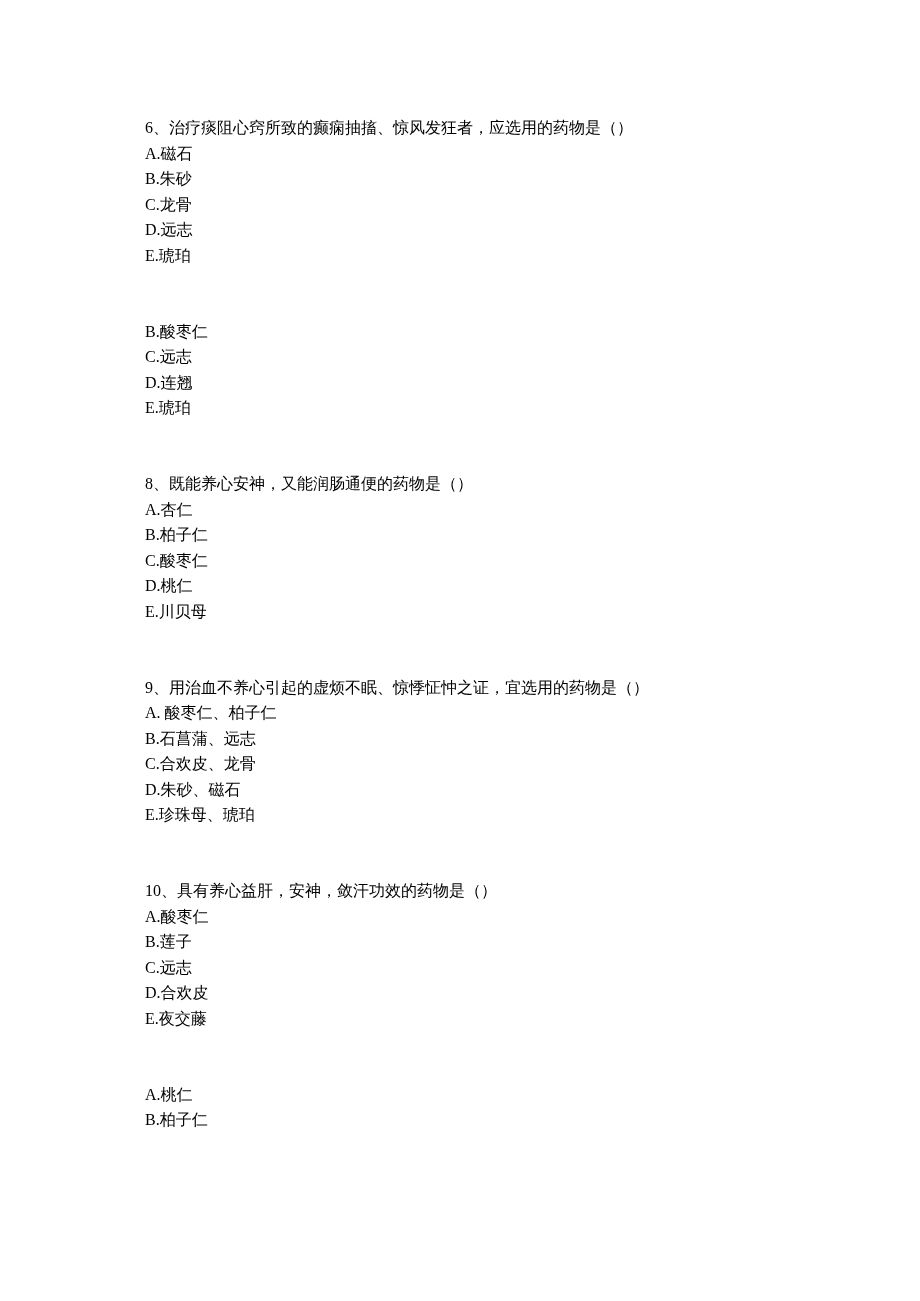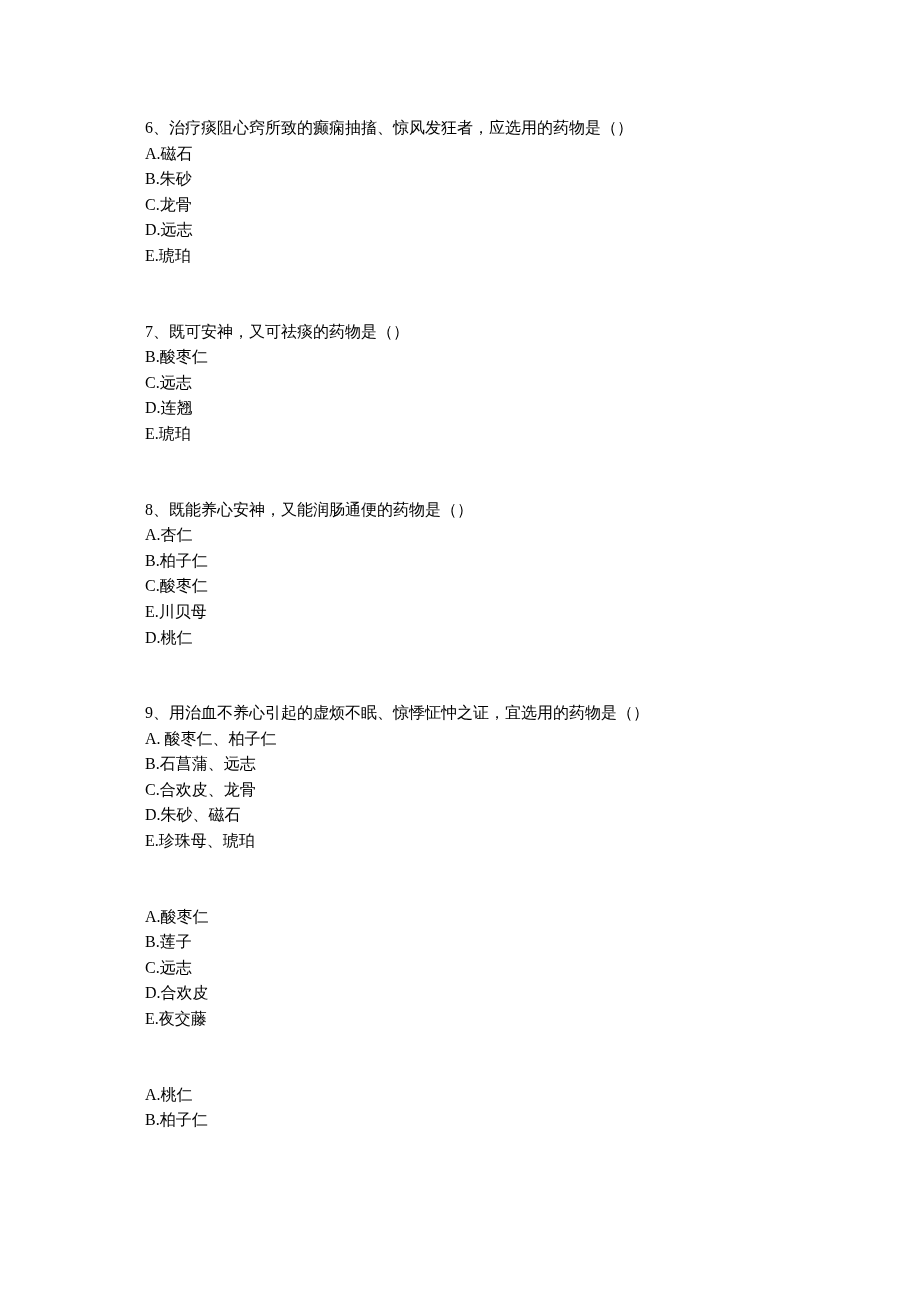--- a/index.html
+++ b/index.html
@@ -20,43 +20,43 @@
 <div id="doc">
     <div class="question-block">
       <div class="q-line"><span>6</span><span>、</span><span>治疗痰阻心窍所致的癫痫抽搐、惊风发狂者，应选用的药物是（）</span></div>
       <div class="opt-line"><span>A</span><span>.</span><span>磁石</span></div>
       <div class="opt-line"><span>B</span><span>.</span><span>朱砂</span></div>
       <div class="opt-line"><span>C</span><span>.</span><span>龙骨</span></div>
       <div class="opt-line"><span>D</span><span>.</span><span>远志</span></div>
       <div class="opt-line"><span>E</span><span>.</span><span>琥珀</span></div>
     </div>
     <div class="question-block">
-      <div class="q-line"><span>7</span><span>、</span><span>既可安神，又可祛痰的药物是（）</span></div>
       <div class="opt-line"><span>B</span><span>.</span><span>酸枣仁</span></div>
       <div class="opt-line"><span>C</span><span>.</span><span>远志</span></div>
       <div class="opt-line"><span>D</span><span>.</span><span>连翘</span></div>
       <div class="opt-line"><span>E</span><span>.</span><span>琥珀</span></div>
     </div>
     <div class="question-block">
       <div class="q-line"><span>8</span><span>、</span><span>既能养心安神，又能润肠通便的药物是（）</span></div>
       <div class="opt-line"><span>A</span><span>.</span><span>杏仁</span></div>
       <div class="opt-line"><span>B</span><span>.</span><span>柏子仁</span></div>
       <div class="opt-line"><span>C</span><span>.</span><span>酸枣仁</span></div>
+      <div class="opt-line"><span>D</span><span>.</span><span>桃仁</span></div>
       <div class="opt-line"><span>E</span><span>.</span><span>川贝母</span></div>
-      <div class="opt-line"><span>D</span><span>.</span><span>桃仁</span></div>
     </div>
     <div class="question-block">
       <div class="q-line"><span>9</span><span>、</span><span>用治血不养心引起的虚烦不眠、惊悸怔忡之证，宜选用的药物是（）</span></div>
       <div class="opt-line"><span>A</span><span>.</span><span> 酸枣仁、柏子仁</span></div>
       <div class="opt-line"><span>B</span><span>.</span><span>石菖蒲、远志</span></div>
       <div class="opt-line"><span>C</span><span>.</span><span>合欢皮、龙骨</span></div>
       <div class="opt-line"><span>D</span><span>.</span><span>朱砂、磁石</span></div>
       <div class="opt-line"><span>E</span><span>.</span><span>珍珠母、琥珀</span></div>
     </div>
     <div class="question-block">
+      <div class="q-line"><span>10</span><span>、</span><span>具有养心益肝，安神，敛汗功效的药物是（）</span></div>
       <div class="opt-line"><span>A</span><span>.</span><span>酸枣仁</span></div>
       <div class="opt-line"><span>B</span><span>.</span><span>莲子</span></div>
       <div class="opt-line"><span>C</span><span>.</span><span>远志</span></div>
       <div class="opt-line"><span>D</span><span>.</span><span>合欢皮</span></div>
       <div class="opt-line"><span>E</span><span>.</span><span>夜交藤</span></div>
     </div>
     <div class="question-block">
       <div class="opt-line"><span>A</span><span>.</span><span>桃仁</span></div>
       <div class="opt-line"><span>B</span><span>.</span><span>柏子仁</span></div>
     </div>

